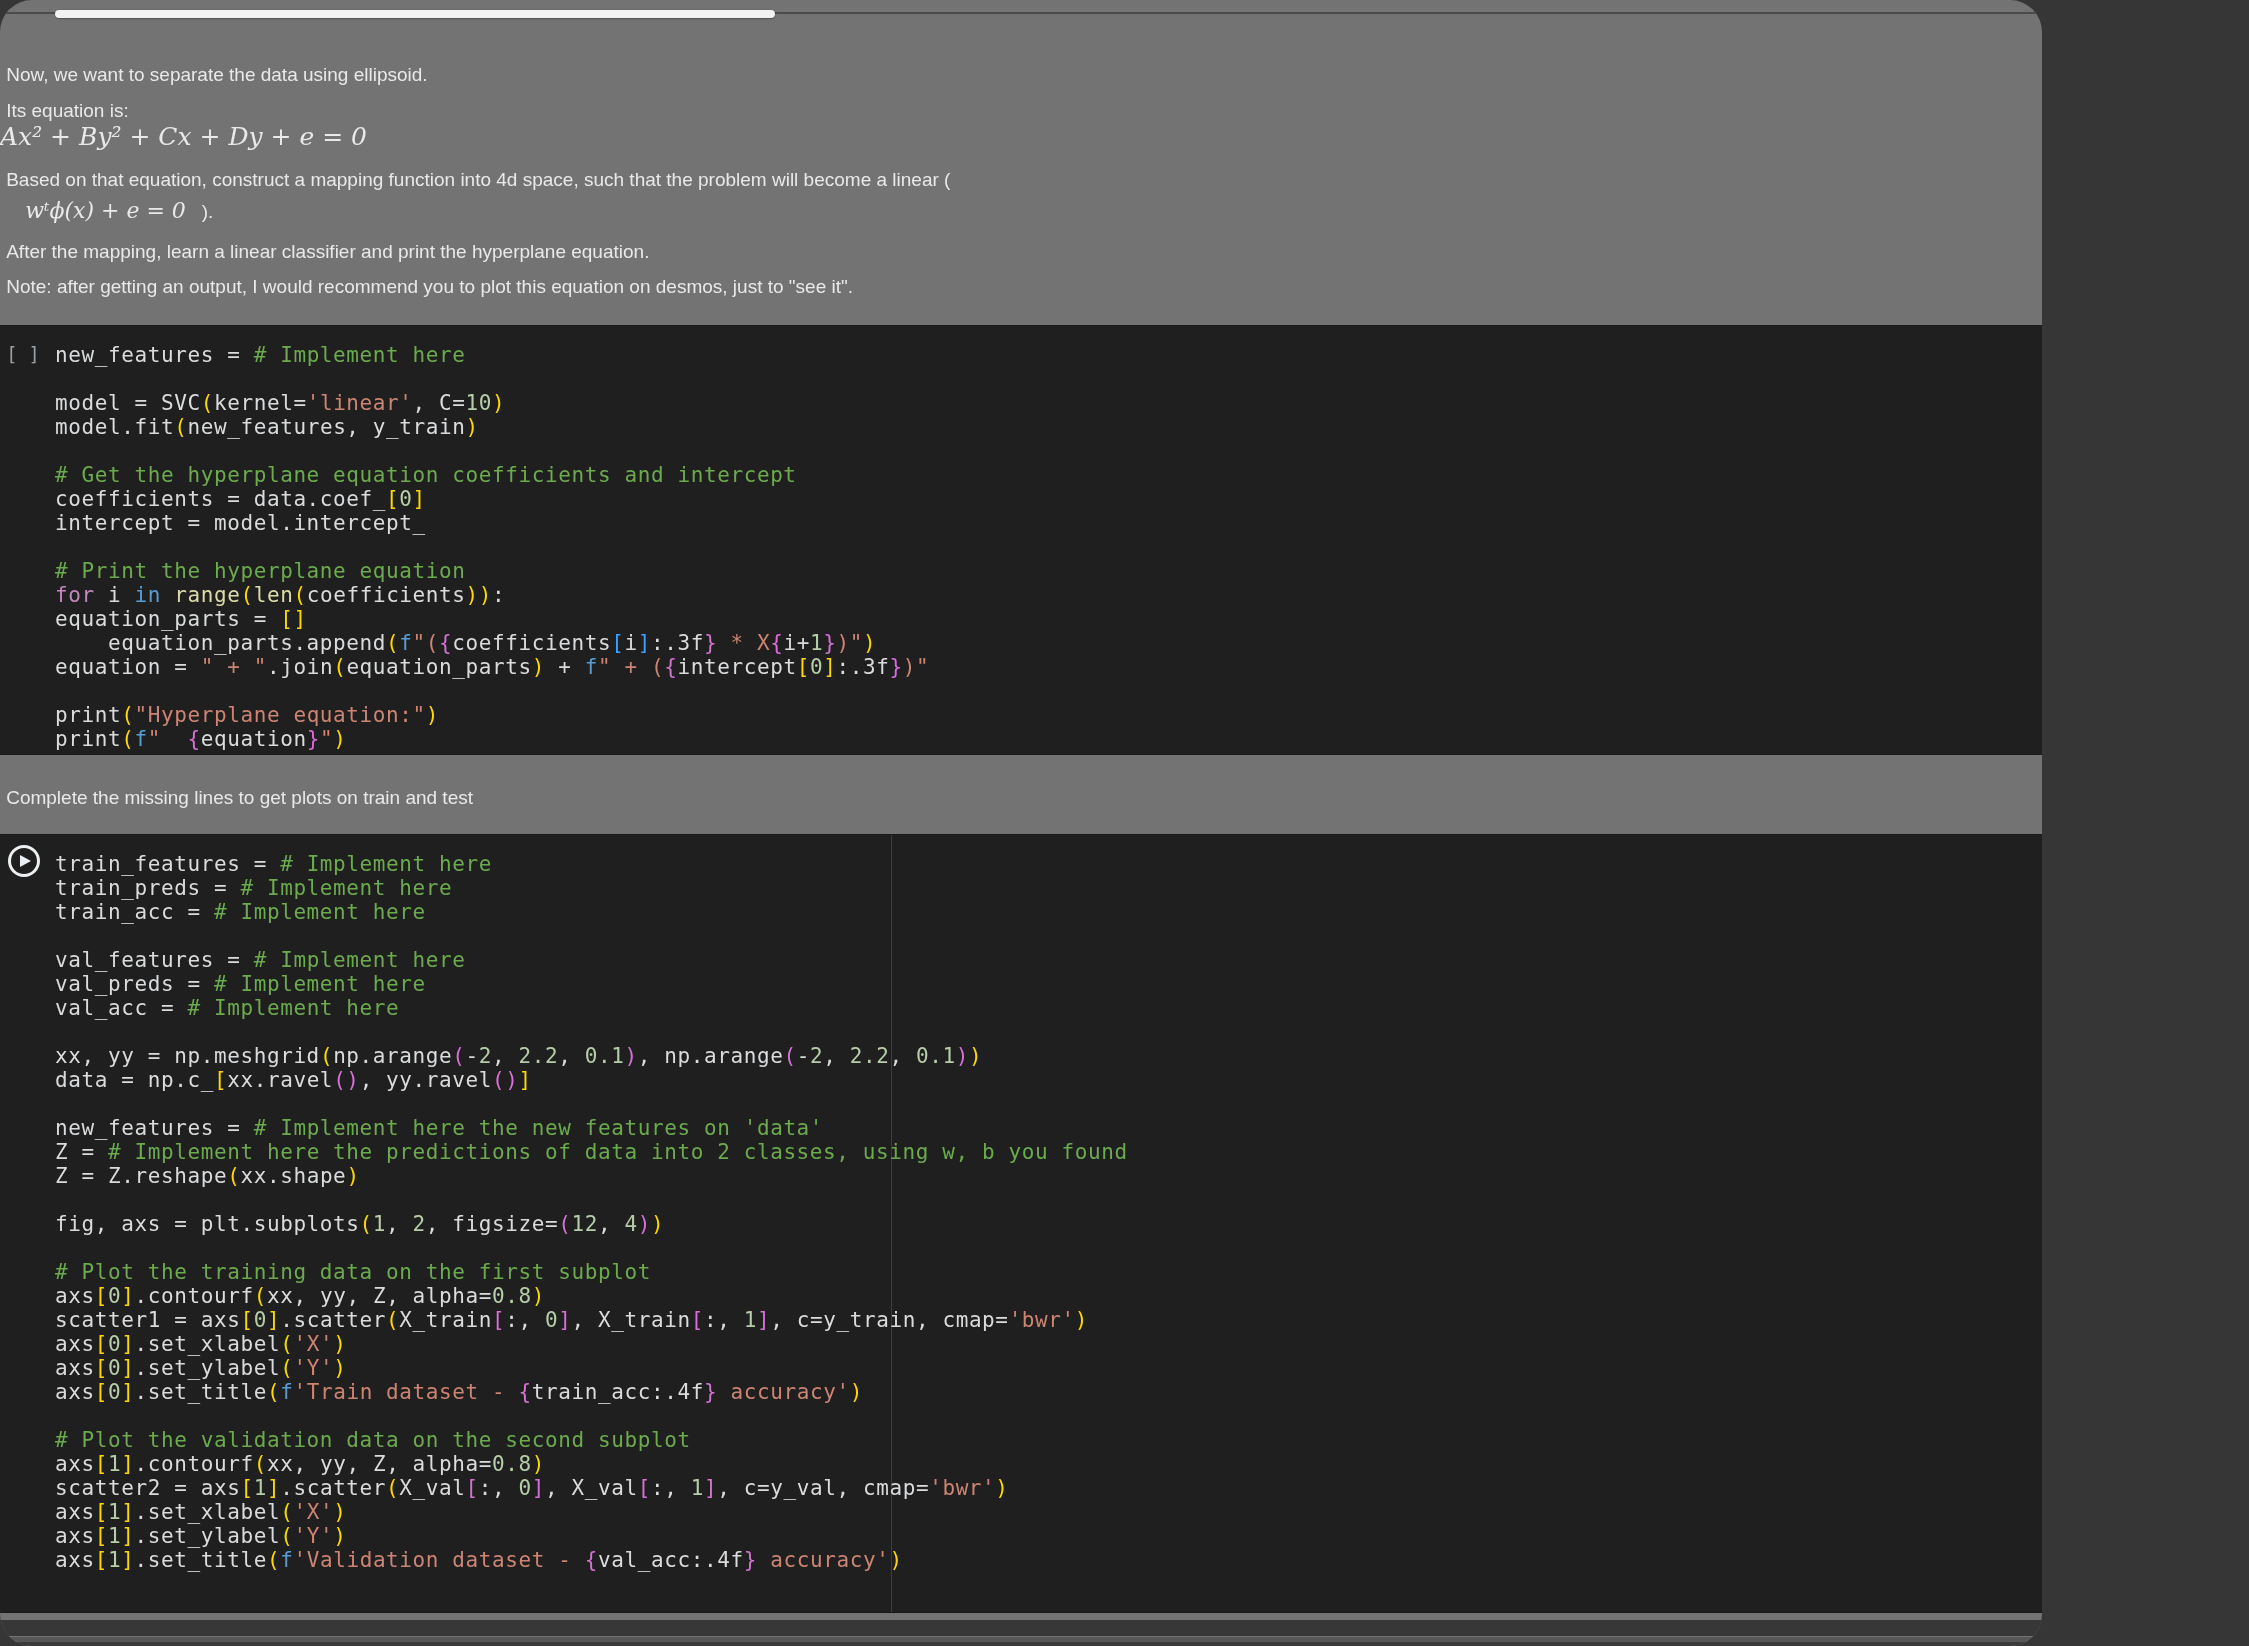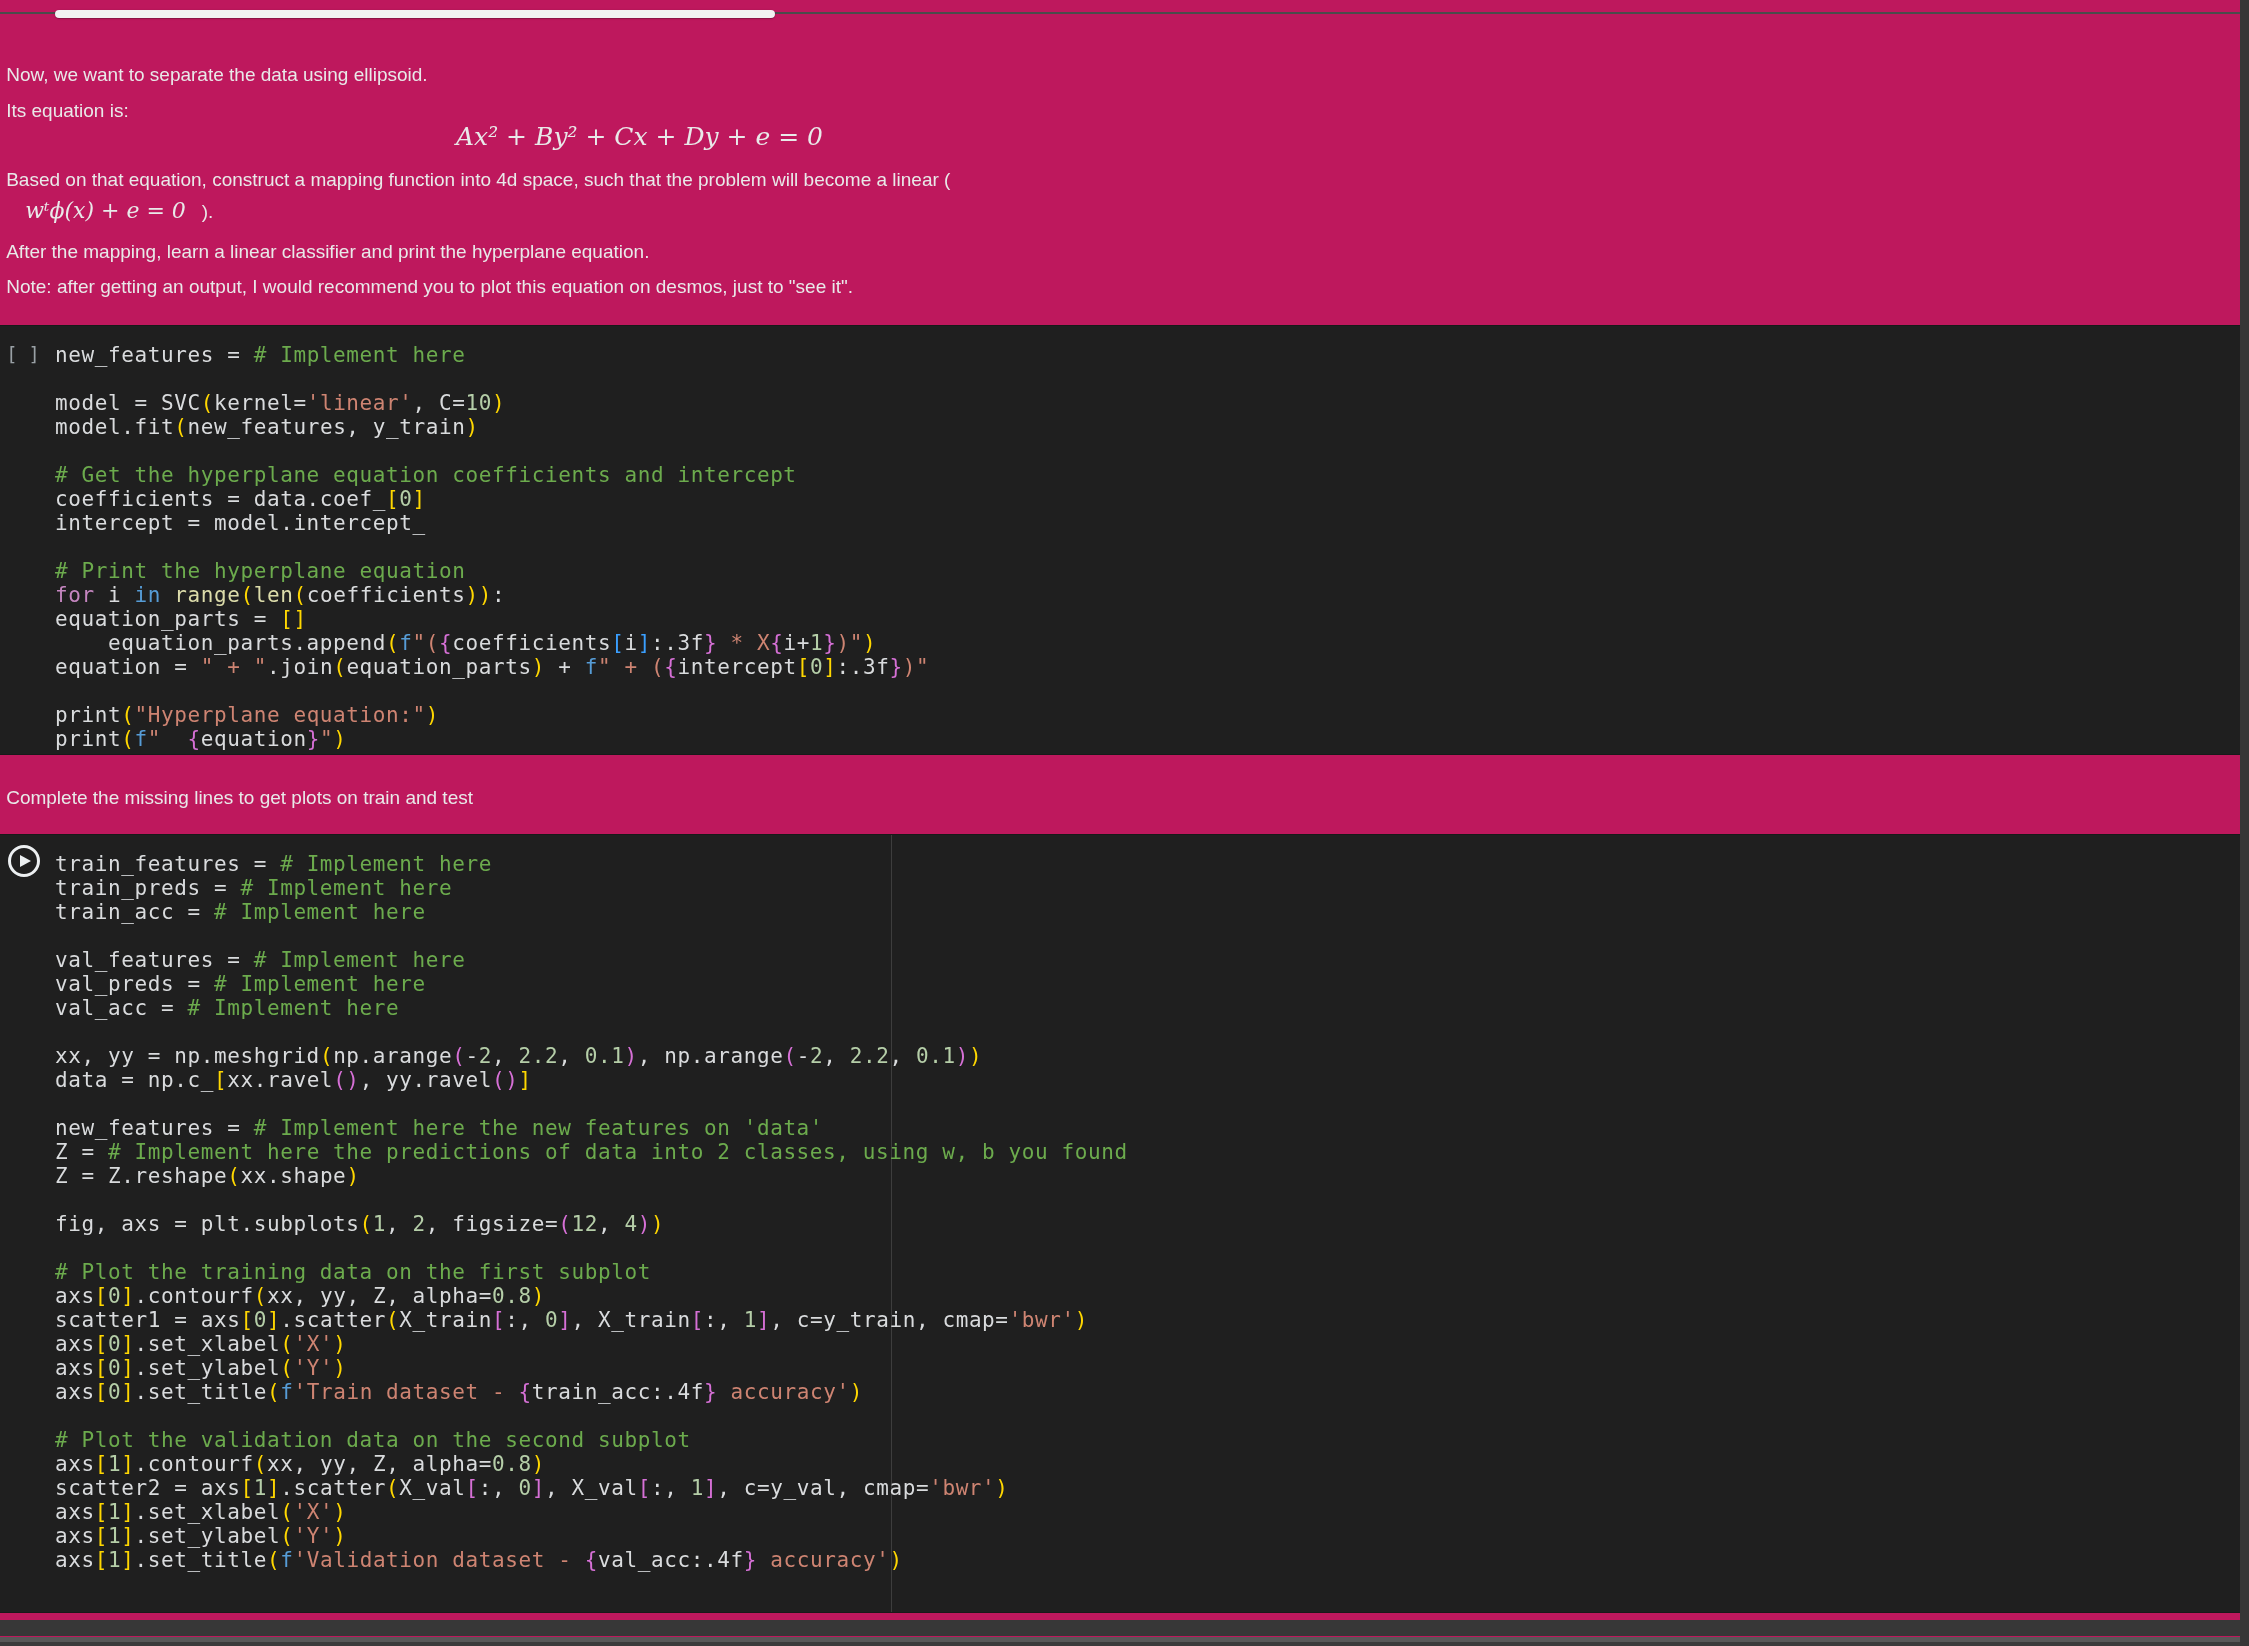--- a/index.html
+++ b/index.html
@@ -1,24 +1,24 @@
 <!DOCTYPE html>
 <html style="font-size:10px"><head>
 <meta charset="utf-8">
 <style>
   html,body{margin:0;padding:0;background:#363636;}
-  .page{position:relative;width:2240px;height:1646px;background:#be185d;overflow:hidden;
-        font-family:"Liberation Sans", sans-serif;}
+  .page{position:relative;width:2042px;height:1646px;background:#737373;overflow:hidden;
+        font-family:"Liberation Sans", sans-serif;border-radius:32px;}
   
   .top-hairline{position:absolute;left:0;top:11.8px;width:100%;height:1.9px;background:#4b4b4b;}
   .top-thumb{position:absolute;left:55px;top:10px;width:720px;height:8px;border-radius:4.3px;
              background:#f2f2f2;box-shadow:0 0.6px 1.2px rgba(0,0,0,.5);}
   
   .md-text{position:absolute;left:6.2px;color:#e9e9e9;font-size:19px;line-height:23.6px;white-space:pre;}
-  .display-math{position:absolute;left:0;top:122px;width:1279px;text-align:center;color:#e9e9e9;
+  .display-math{position:absolute;left:0;top:122px;width:1279px;text-align:left;color:#e9e9e9;
                 font-family:"DejaVu Serif", serif;font-style:italic;font-size:25px;}
   .inline-math{font-family:"DejaVu Serif", serif;font-style:italic;font-size:22px;margin-left:19px;}
   .md-tail{white-space:pre;}
   
   .code-cell{position:absolute;left:0;width:2250px;background:#1f1f1f;
              border-top:1.2px solid #191919;border-bottom:1.2px solid #191919;}
   .cell-1{top:325px;height:428px;}
   .cell-2{top:834px;height:777px;}
   .code-lines{position:absolute;left:55px;top:17px;right:12.4px;
               font-family:"DejaVu Sans Mono", monospace;font-size:21px;letter-spacing:0.6px;}

